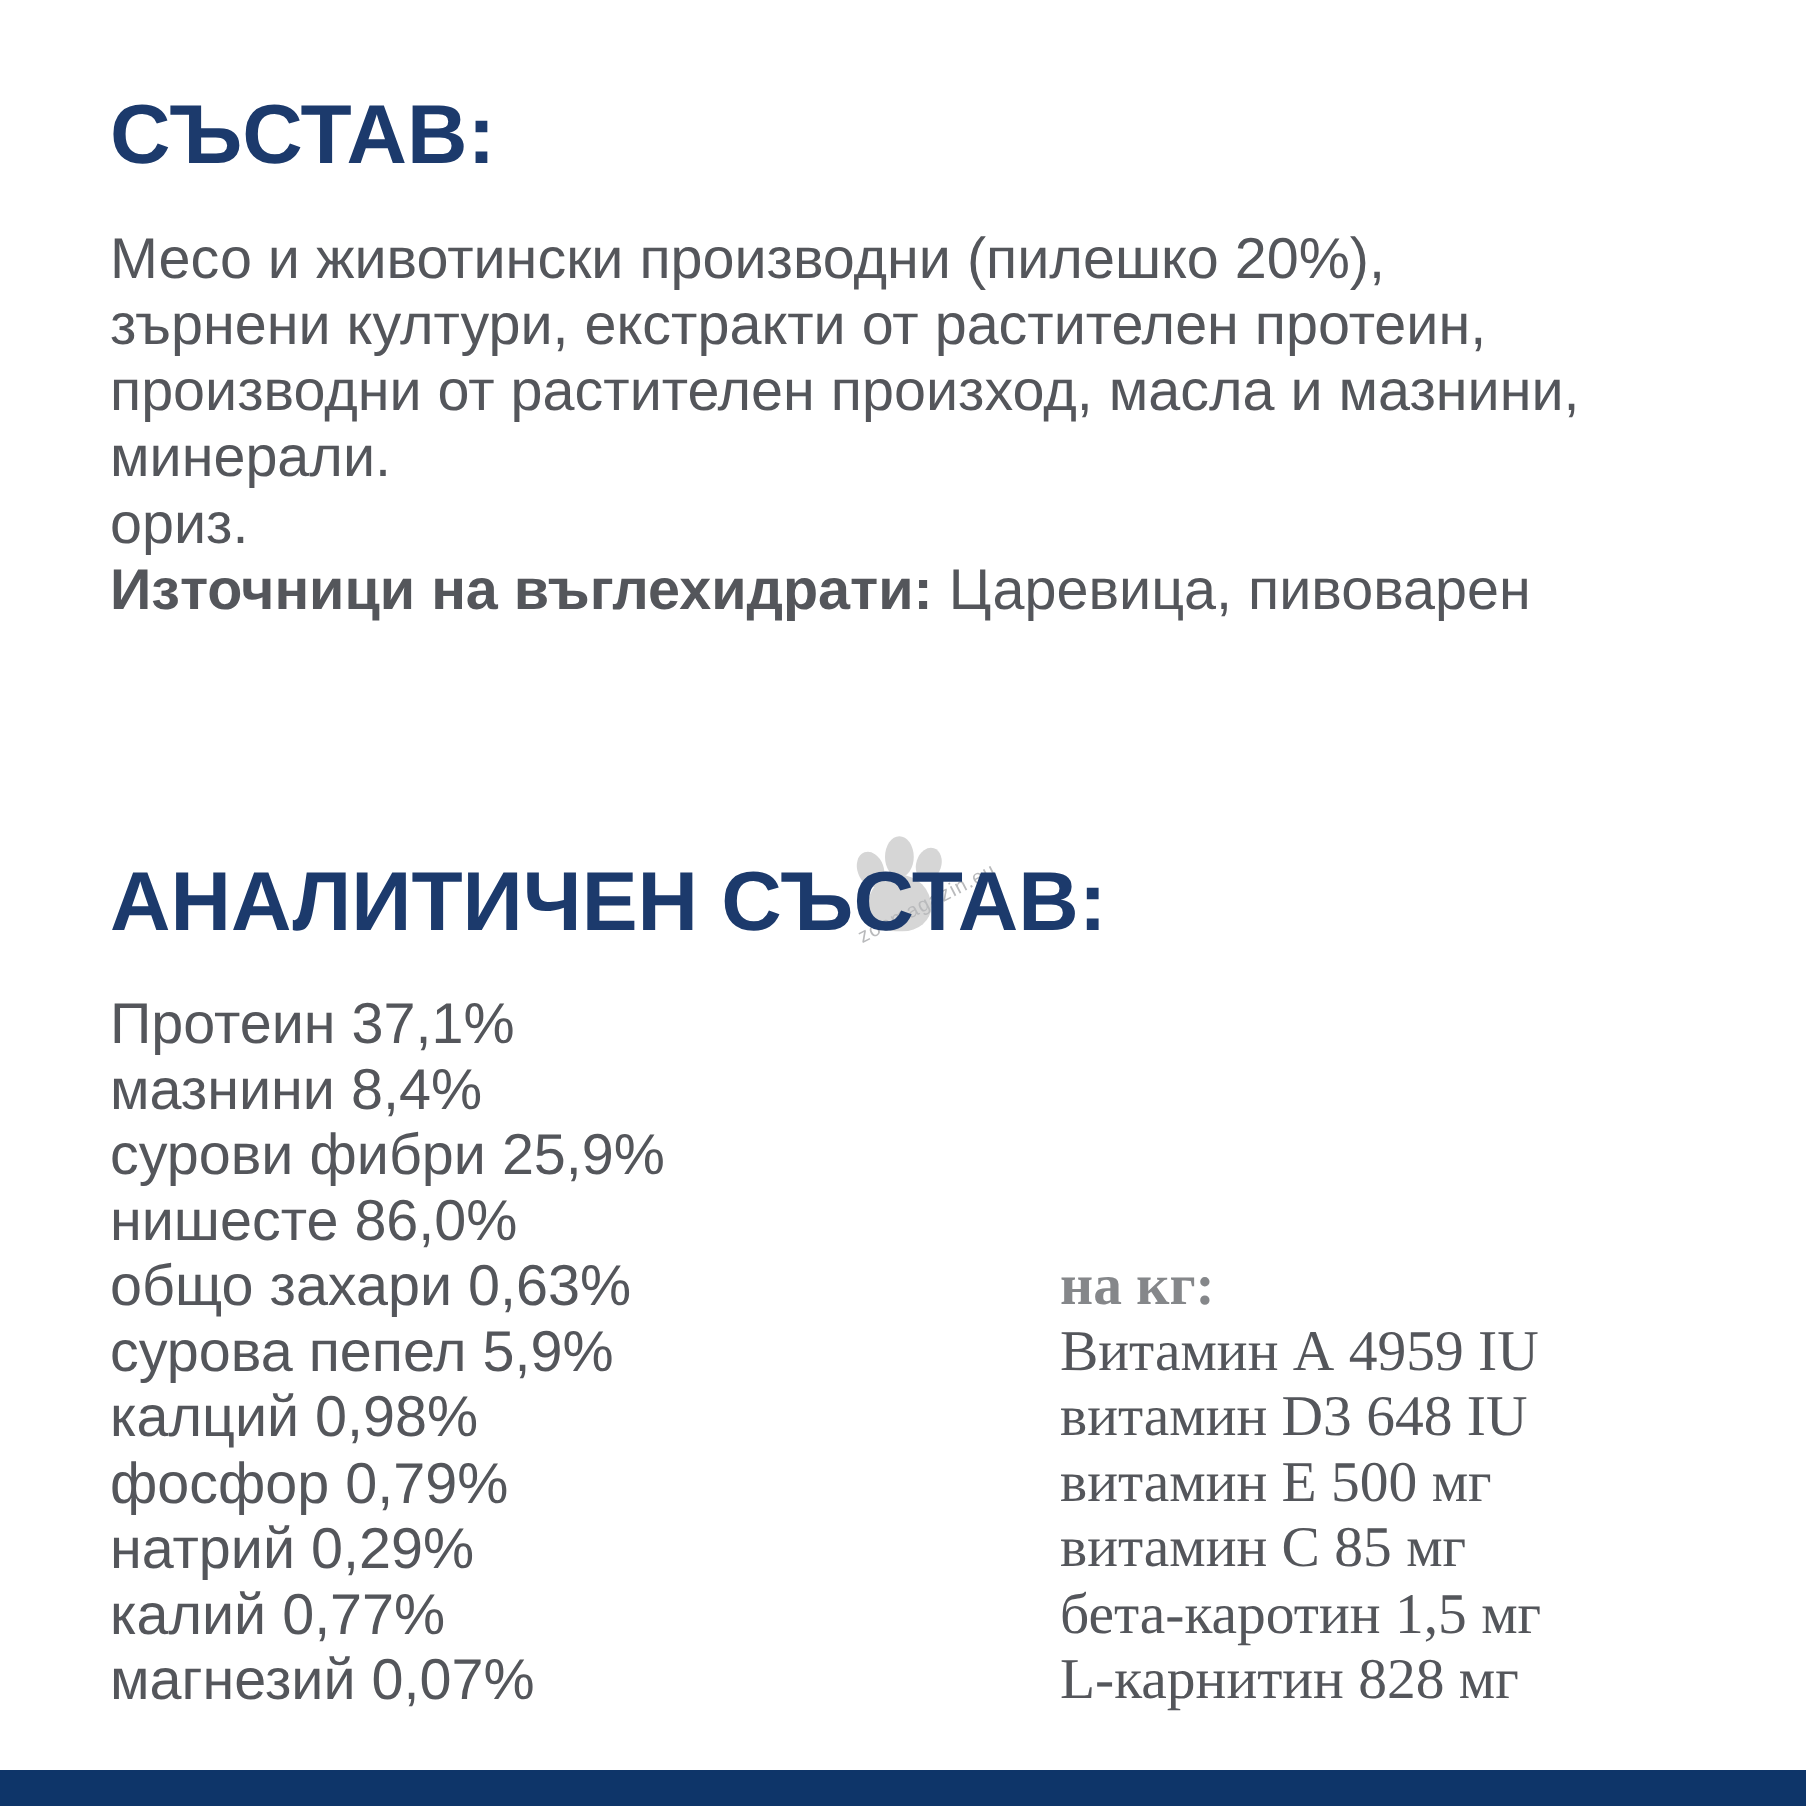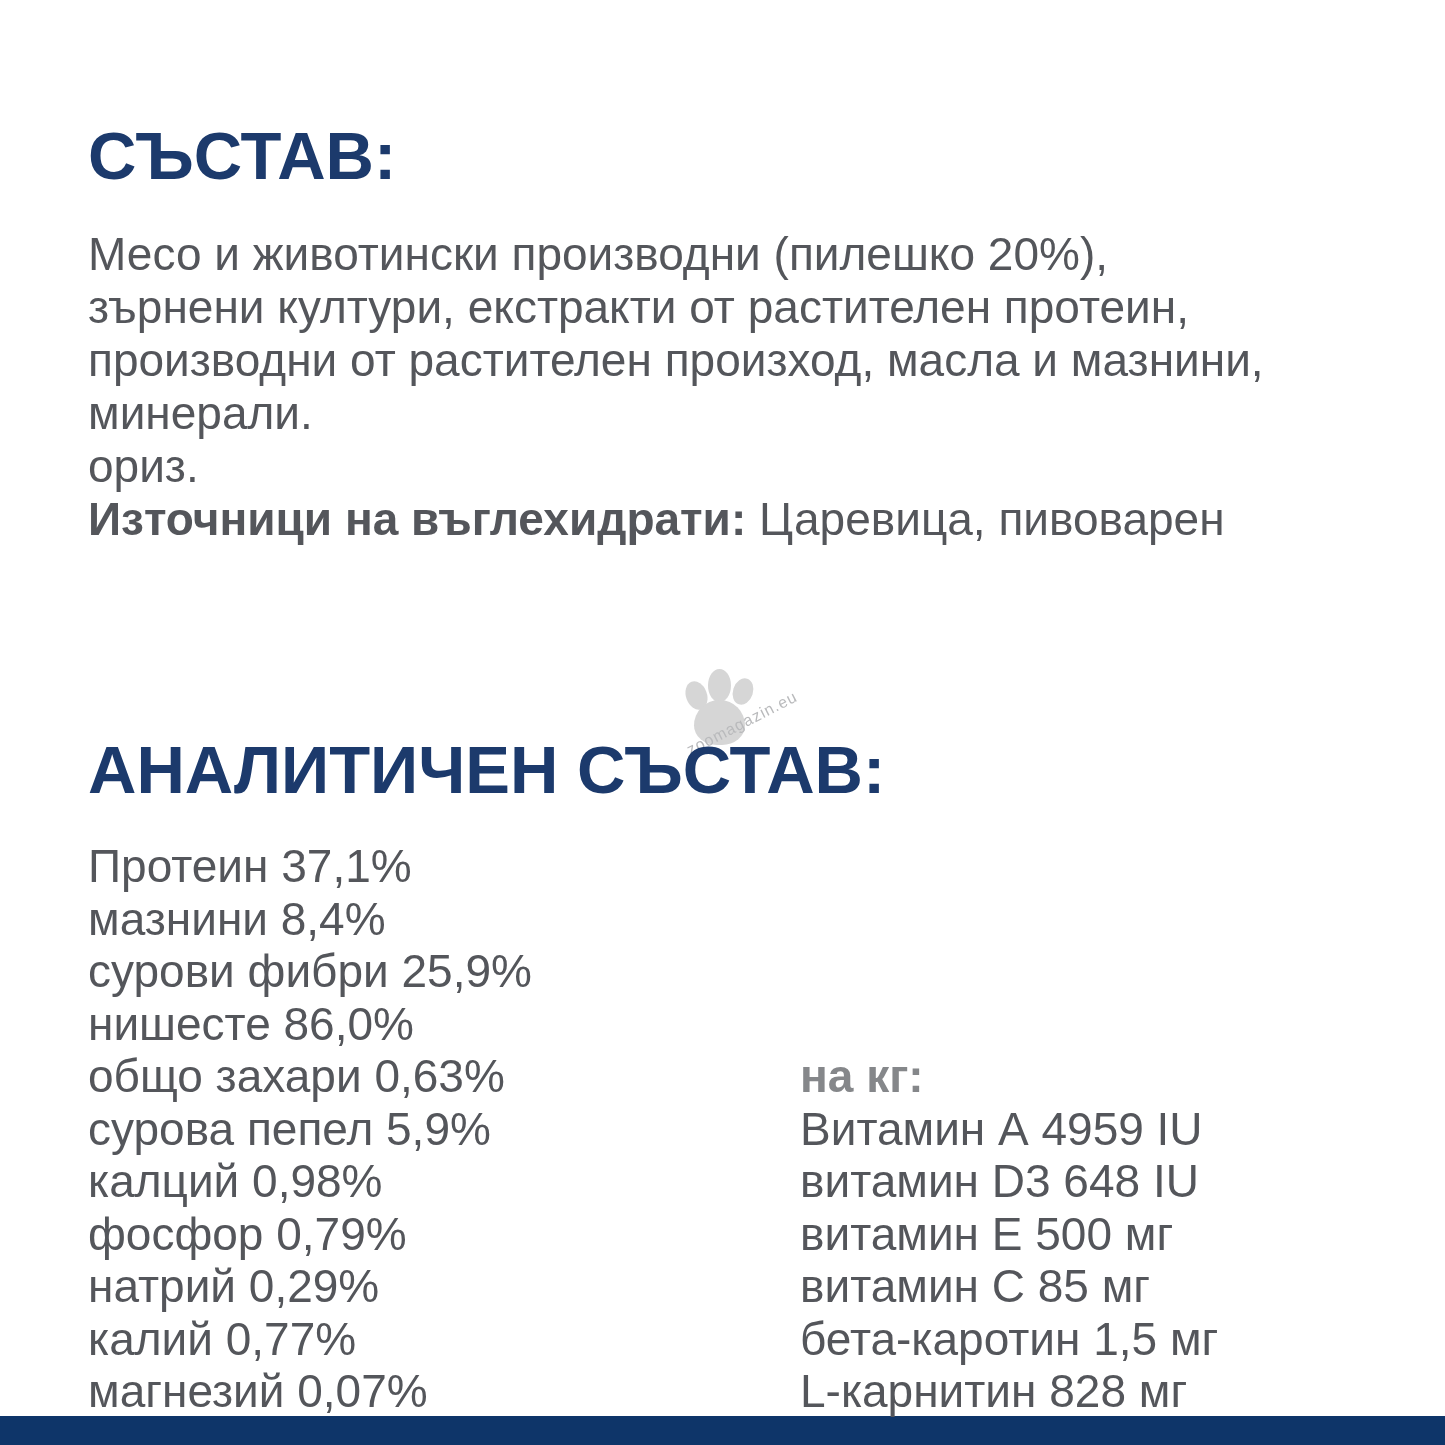--- a/index.html
+++ b/index.html
@@ -42,21 +42,21 @@
   .para .b { font-weight: 700; }
 
   
   .list {
     position: absolute;
     color: #54565b;
     font-size: 46px;
     line-height: 52.5px;
   }
   .left-list  { left: 88px;  top: 792px;  width: 700px; }
-  .right-list { left: 800px; top: 1002px; width: 560px; }
+  .right-list { left: 848px; top: 1002px; width: 560px; font-family: Liberation Serif, serif; }
   .item { white-space: nowrap; }
   .muted { color: #85878a; font-weight: 700; }
 
   
   .watermark { position: absolute; left: 0; top: 0; z-index: 0; }
   .paw { position: absolute; left: 675px; top: 662px; width: 96px; height: 86px; }
   .toe, .pad { position: absolute; background: #d6d6d6; }
   .toe { border-radius: 50%; }
   .t1 { left: 11px; top: 19px; width: 21px; height: 29px; transform: rotate(-20deg); }
   .t2 { left: 33px; top: 7px;  width: 23px; height: 33px; }
@@ -68,21 +68,21 @@
   .wm-text {
     position: absolute; left: 688px; top: 742px;
     font-size: 16px; letter-spacing: 1px;
     color: #b9babc;
     transform: rotate(-27deg);
     transform-origin: 0 50%;
     white-space: nowrap;
   }
 
   
-  .heading, .para, .list { z-index: 2; margin-top: 48px; }
+  .heading, .para, .list { z-index: 2; }
 
   
   .footer-bar {
     position: absolute; left: 0; top: 1416px;
     width: 1445px; height: 29px;
     background: #0e3569;
   }
 </style>
 </head>
 <body>

